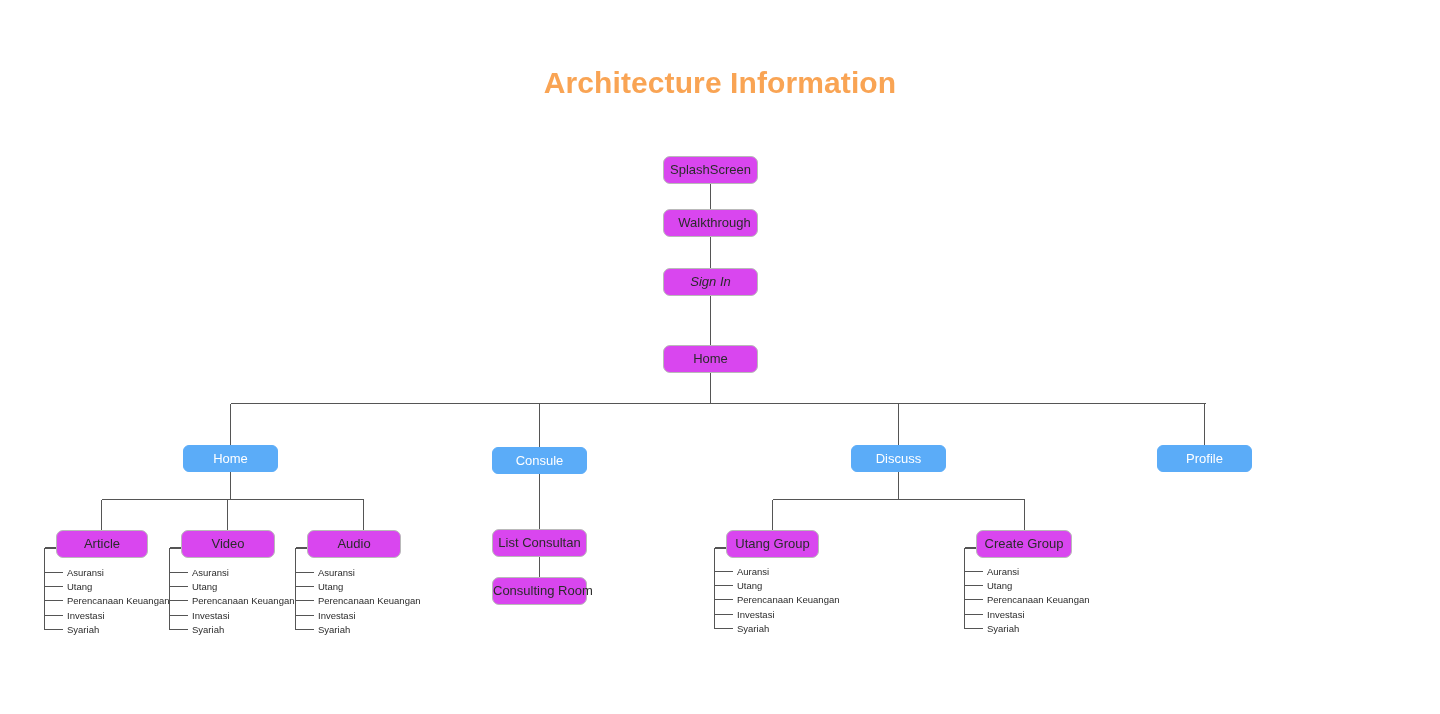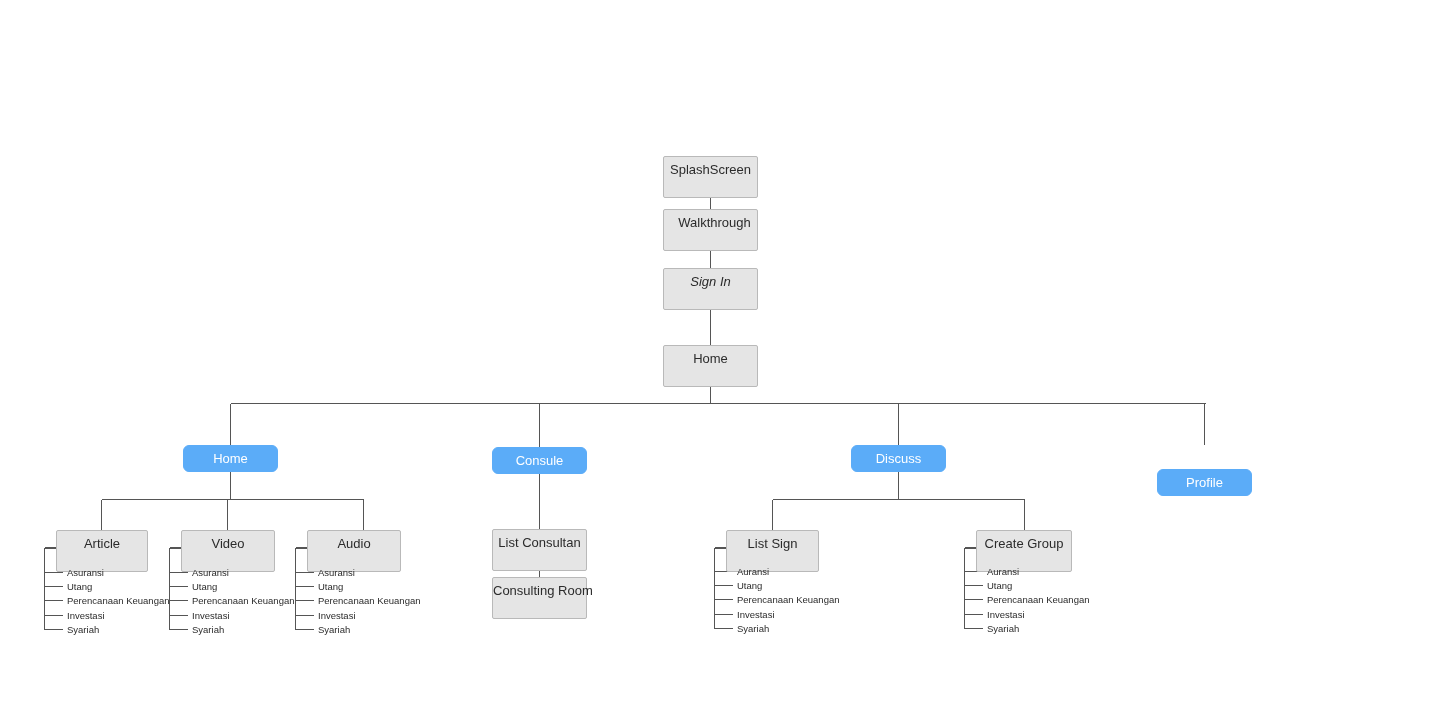--- a/index.html
+++ b/index.html
@@ -35,24 +35,24 @@
     width: 1440px;
     text-align: center;
     font-size: 30px;
     font-weight: bold;
     color: #f9a454;
     letter-spacing: 0.1px;
   }
   .node {
     position: absolute;
     box-sizing: border-box;
-    background: #e5e5e5;
+    background: #d946ef;
     border: 1px solid #b9b9b9;
-    border-radius: 2px;
-    height: 42px;
+    border-radius: 7px;
+    height: 28px;
     line-height: 26px;
     text-align: center;
     font-size: 13px;
     color: #2b2b2b;
     white-space: nowrap;
   }
   .node.blue {
     background: #5bacf8;
     border: 1px solid #5bacf8;
     color: #ffffff;
@@ -66,20 +66,21 @@
     color: #2b2b2b;
     white-space: nowrap;
     line-height: 12px;
   }
 </style>
 </head>
 <body>
 
 <div id="canvas">
 
+  <div class="title">Architecture Information</div>
 
   <svg class="wires" viewBox="0 0 1440 714" xmlns="http://www.w3.org/2000/svg">
     <g stroke="#555555" stroke-width="1.1" fill="none" shape-rendering="crispEdges">
 
       <path d="M710.5 184 L710.5 209"></path>
       <path d="M710.5 237 L710.5 268"></path>
       <path d="M710.5 296 L710.5 345"></path>
 
       <path d="M710.5 373 L710.5 403.5"></path>
 
@@ -147,30 +148,30 @@
   </svg>
 
   <div class="node" style="left:663px; top:156px; width:95px;">SplashScreen</div>
   <div class="node" style="left:663px; top:209px; width:95px;padding-left:8px;">Walkthrough</div>
   <div class="node" style="left:663px; top:268px; width:95px;font-style:italic;">Sign In</div>
   <div class="node" style="left:663px; top:345px; width:95px;">Home</div>
 
   <div class="node blue" style="left:183px; top:445px; width:95px;">Home</div>
   <div class="node blue" style="left:492px; top:447px; width:95px;">Consule</div>
   <div class="node blue" style="left:851px; top:445px; width:95px;">Discuss</div>
-  <div class="node blue" style="left:1157px; top:469px; width:95px;">Profile</div>
+  <div class="node blue" style="left:1157px; top:445px; width:95px;">Profile</div>
 
   <div class="node" style="left:56px; top:530px; width:92px;">Article</div>
   <div class="node" style="left:181px; top:530px; width:94px;">Video</div>
   <div class="node" style="left:307px; top:530px; width:94px;">Audio</div>
 
   <div class="node" style="left:492px; top:529px; width:95px;">List Consultan</div>
   <div class="node" style="left:492px; top:577px; width:95px;">Consulting Room</div>
 
-  <div class="node" style="left:726px; top:530px; width:93px;">List Sign</div>
+  <div class="node" style="left:726px; top:530px; width:93px;">Utang Group</div>
   <div class="node" style="left:976px; top:530px; width:96px;">Create Group</div>
 
   <div class="leaf-label" style="left:67px; top:567px;">Asuransi</div>
   <div class="leaf-label" style="left:67px; top:581px;">Utang</div>
   <div class="leaf-label" style="left:67px; top:595px;">Perencanaan Keuangan</div>
   <div class="leaf-label" style="left:67px; top:610px;">Investasi</div>
   <div class="leaf-label" style="left:67px; top:624px;">Syariah</div>
 
   <div class="leaf-label" style="left:192px; top:567px;">Asuransi</div>
   <div class="leaf-label" style="left:192px; top:581px;">Utang</div>

